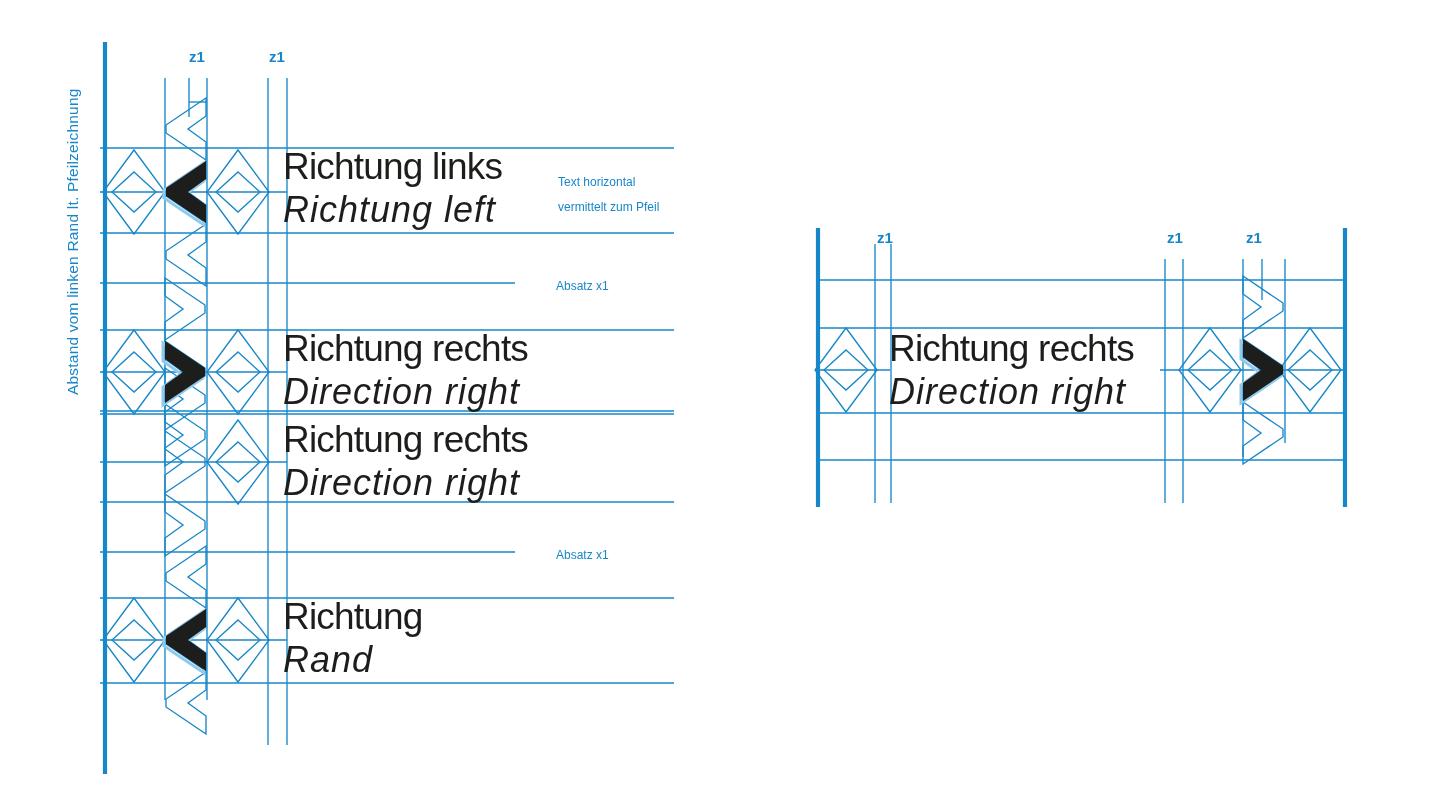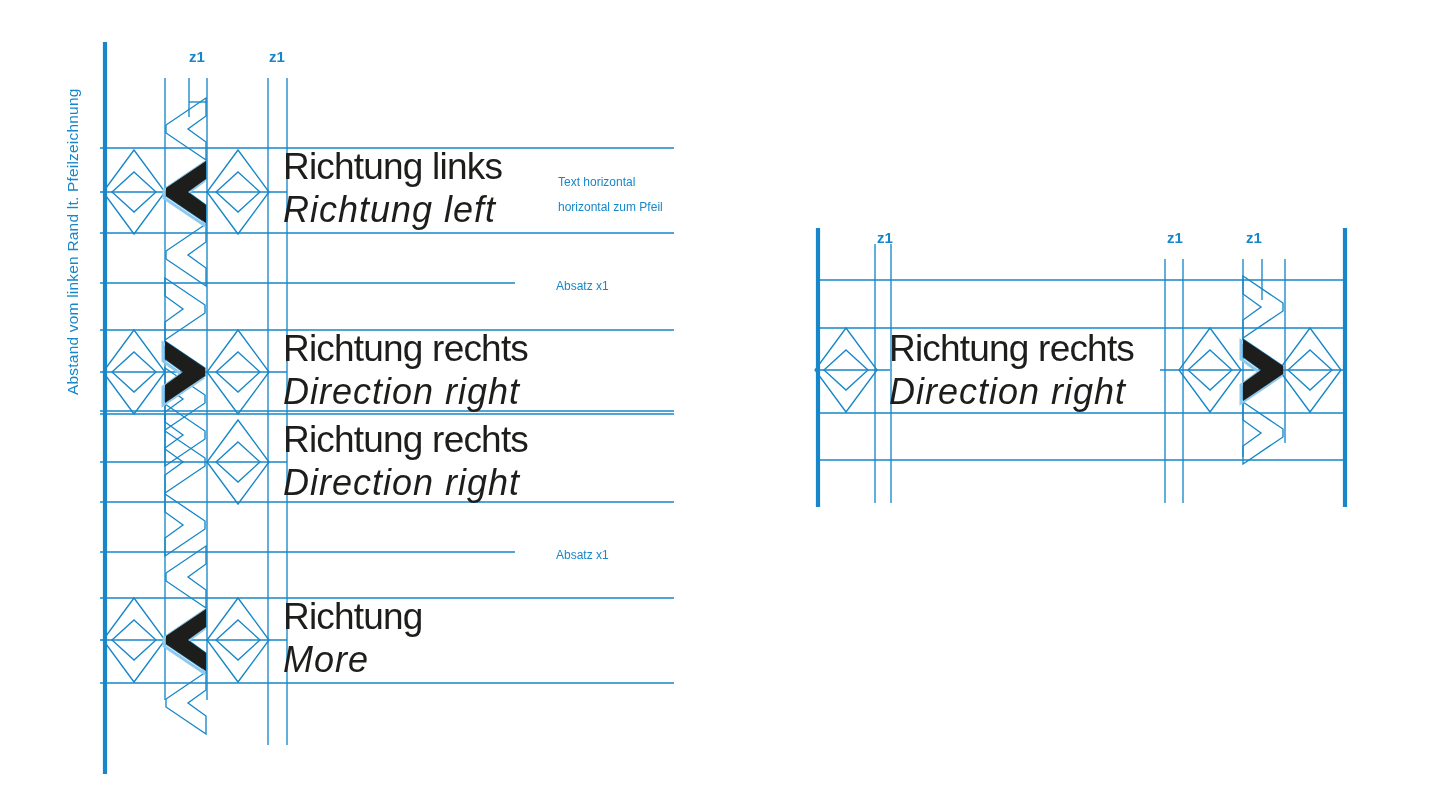--- a/index.html
+++ b/index.html
@@ -129,24 +129,24 @@
   <div class="txt title" style="left:283px;top:147px;">Richtung links</div>
   <div class="txt sub" style="left:283px;top:190px;">Richtung left</div>
 
   <div class="txt title" style="left:283px;top:329px;">Richtung rechts</div>
   <div class="txt sub" style="left:283px;top:372px;">Direction right</div>
 
   <div class="txt title" style="left:283px;top:420px;">Richtung rechts</div>
   <div class="txt sub" style="left:283px;top:463px;">Direction right</div>
 
   <div class="txt title" style="left:283px;top:597px;">Richtung</div>
-  <div class="txt sub" style="left:283px;top:640px;">More</div>
+  <div class="txt sub" style="left:283px;top:640px;">Rand</div>
 
   <div class="txt note" style="left:558px;top:170px;">
     <span style="display:block">Text horizontal</span>
-    <span style="display:block">horizontal zum Pfeil</span>
+    <span style="display:block">vermittelt zum Pfeil</span>
   </div>
   <div class="txt note" style="left:556px;top:274px;">Absatz x1</div>
   <div class="txt note" style="left:556px;top:543px;">Absatz x1</div>
 
   <div class="txt title" style="left:889px;top:329px;">Richtung rechts</div>
   <div class="txt sub" style="left:889px;top:372px;">Direction right</div>
 </div>
 
 </body></html>

